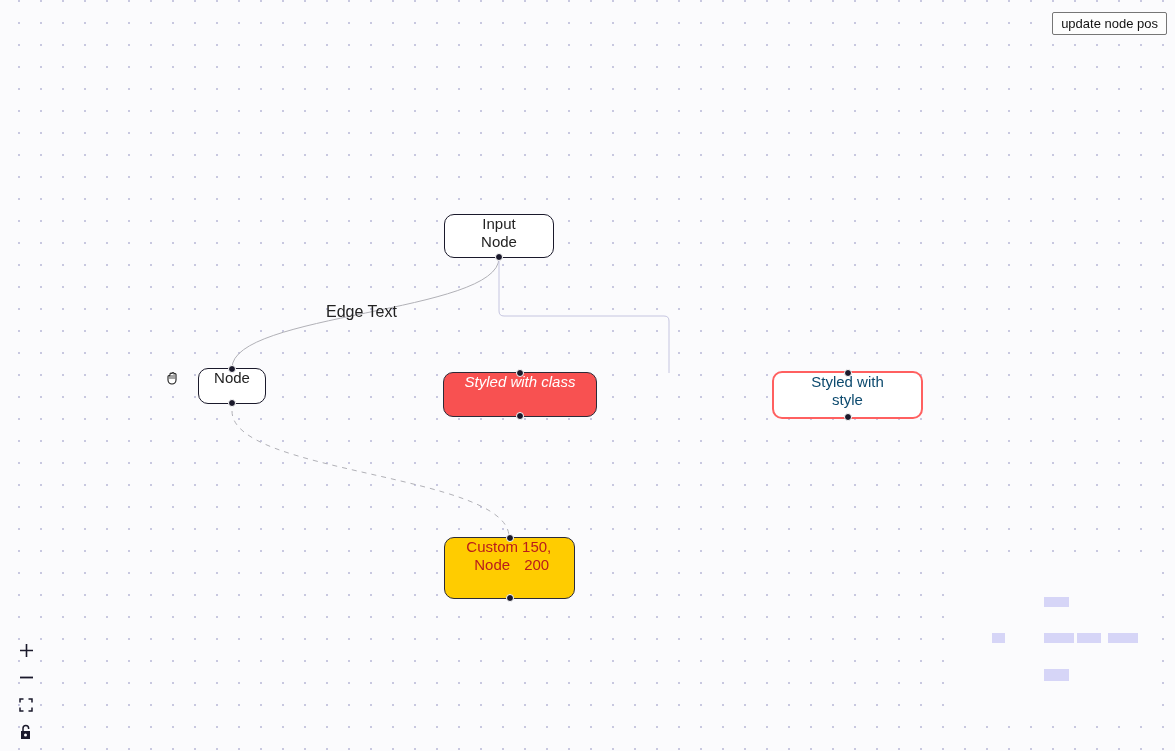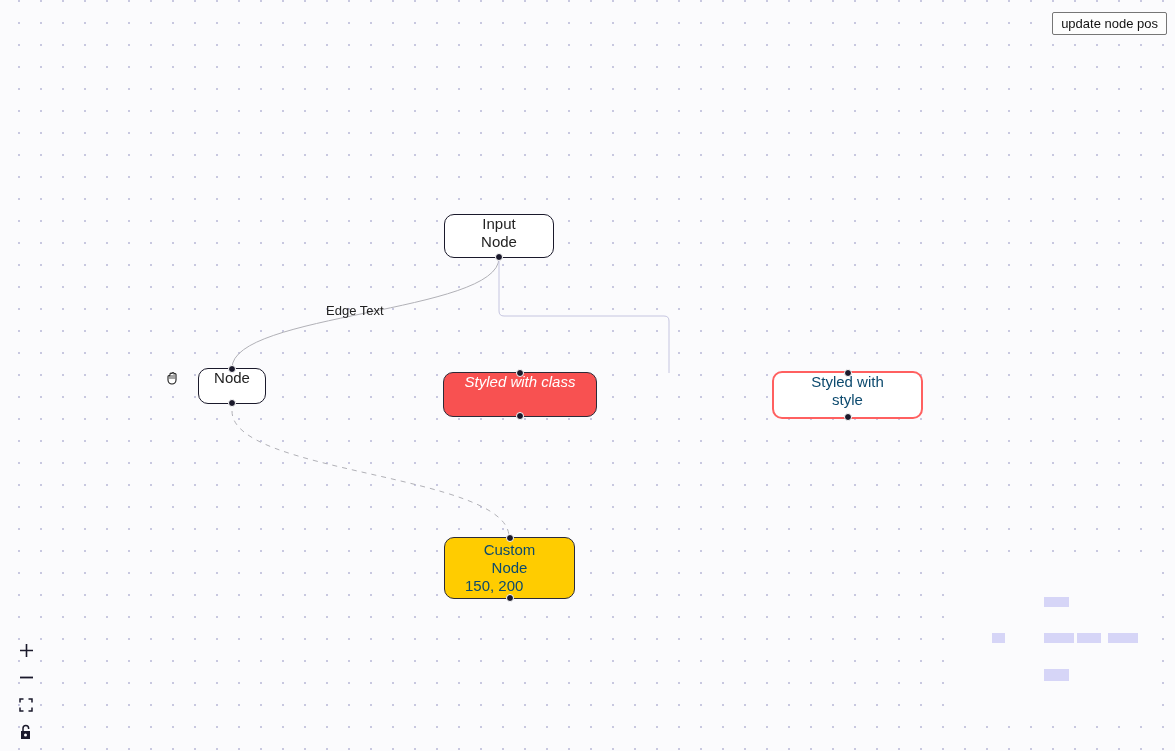--- a/index.html
+++ b/index.html
@@ -40,21 +40,21 @@
   }
   .edge-path.dashed {
     stroke-dasharray: 5 5;
   }
   .edge-path.smooth {
     stroke: #c5c5e0;
   }
 
   .edge-label {
     position: absolute;
-    font-size: 13px;
+    font-size: 16px;
     color: #222222;
     background: transparent;
     white-space: nowrap;
     z-index: 3;
     pointer-events: none;
   }
 
   
   .rf-node {
     position: absolute;
@@ -86,22 +86,22 @@
 
   .rf-node.style-node {
     background: #ffffff;
     border: 2px solid #ff6060;
     color: #0c4a6e;
   }
 
   .rf-node.custom-node {
     background: #ffcc00;
     border: 1px solid #2b2b38;
-    color: #0c4a6e;
-    flex-direction: column;
+    color: #b91c1c;
+    flex-direction: row;
   }
 
   
   .handle {
     position: absolute;
     width: 8px;
     height: 8px;
     border-radius: 50%;
     background: #1a192b;
     border: 1px solid #ffffff;

